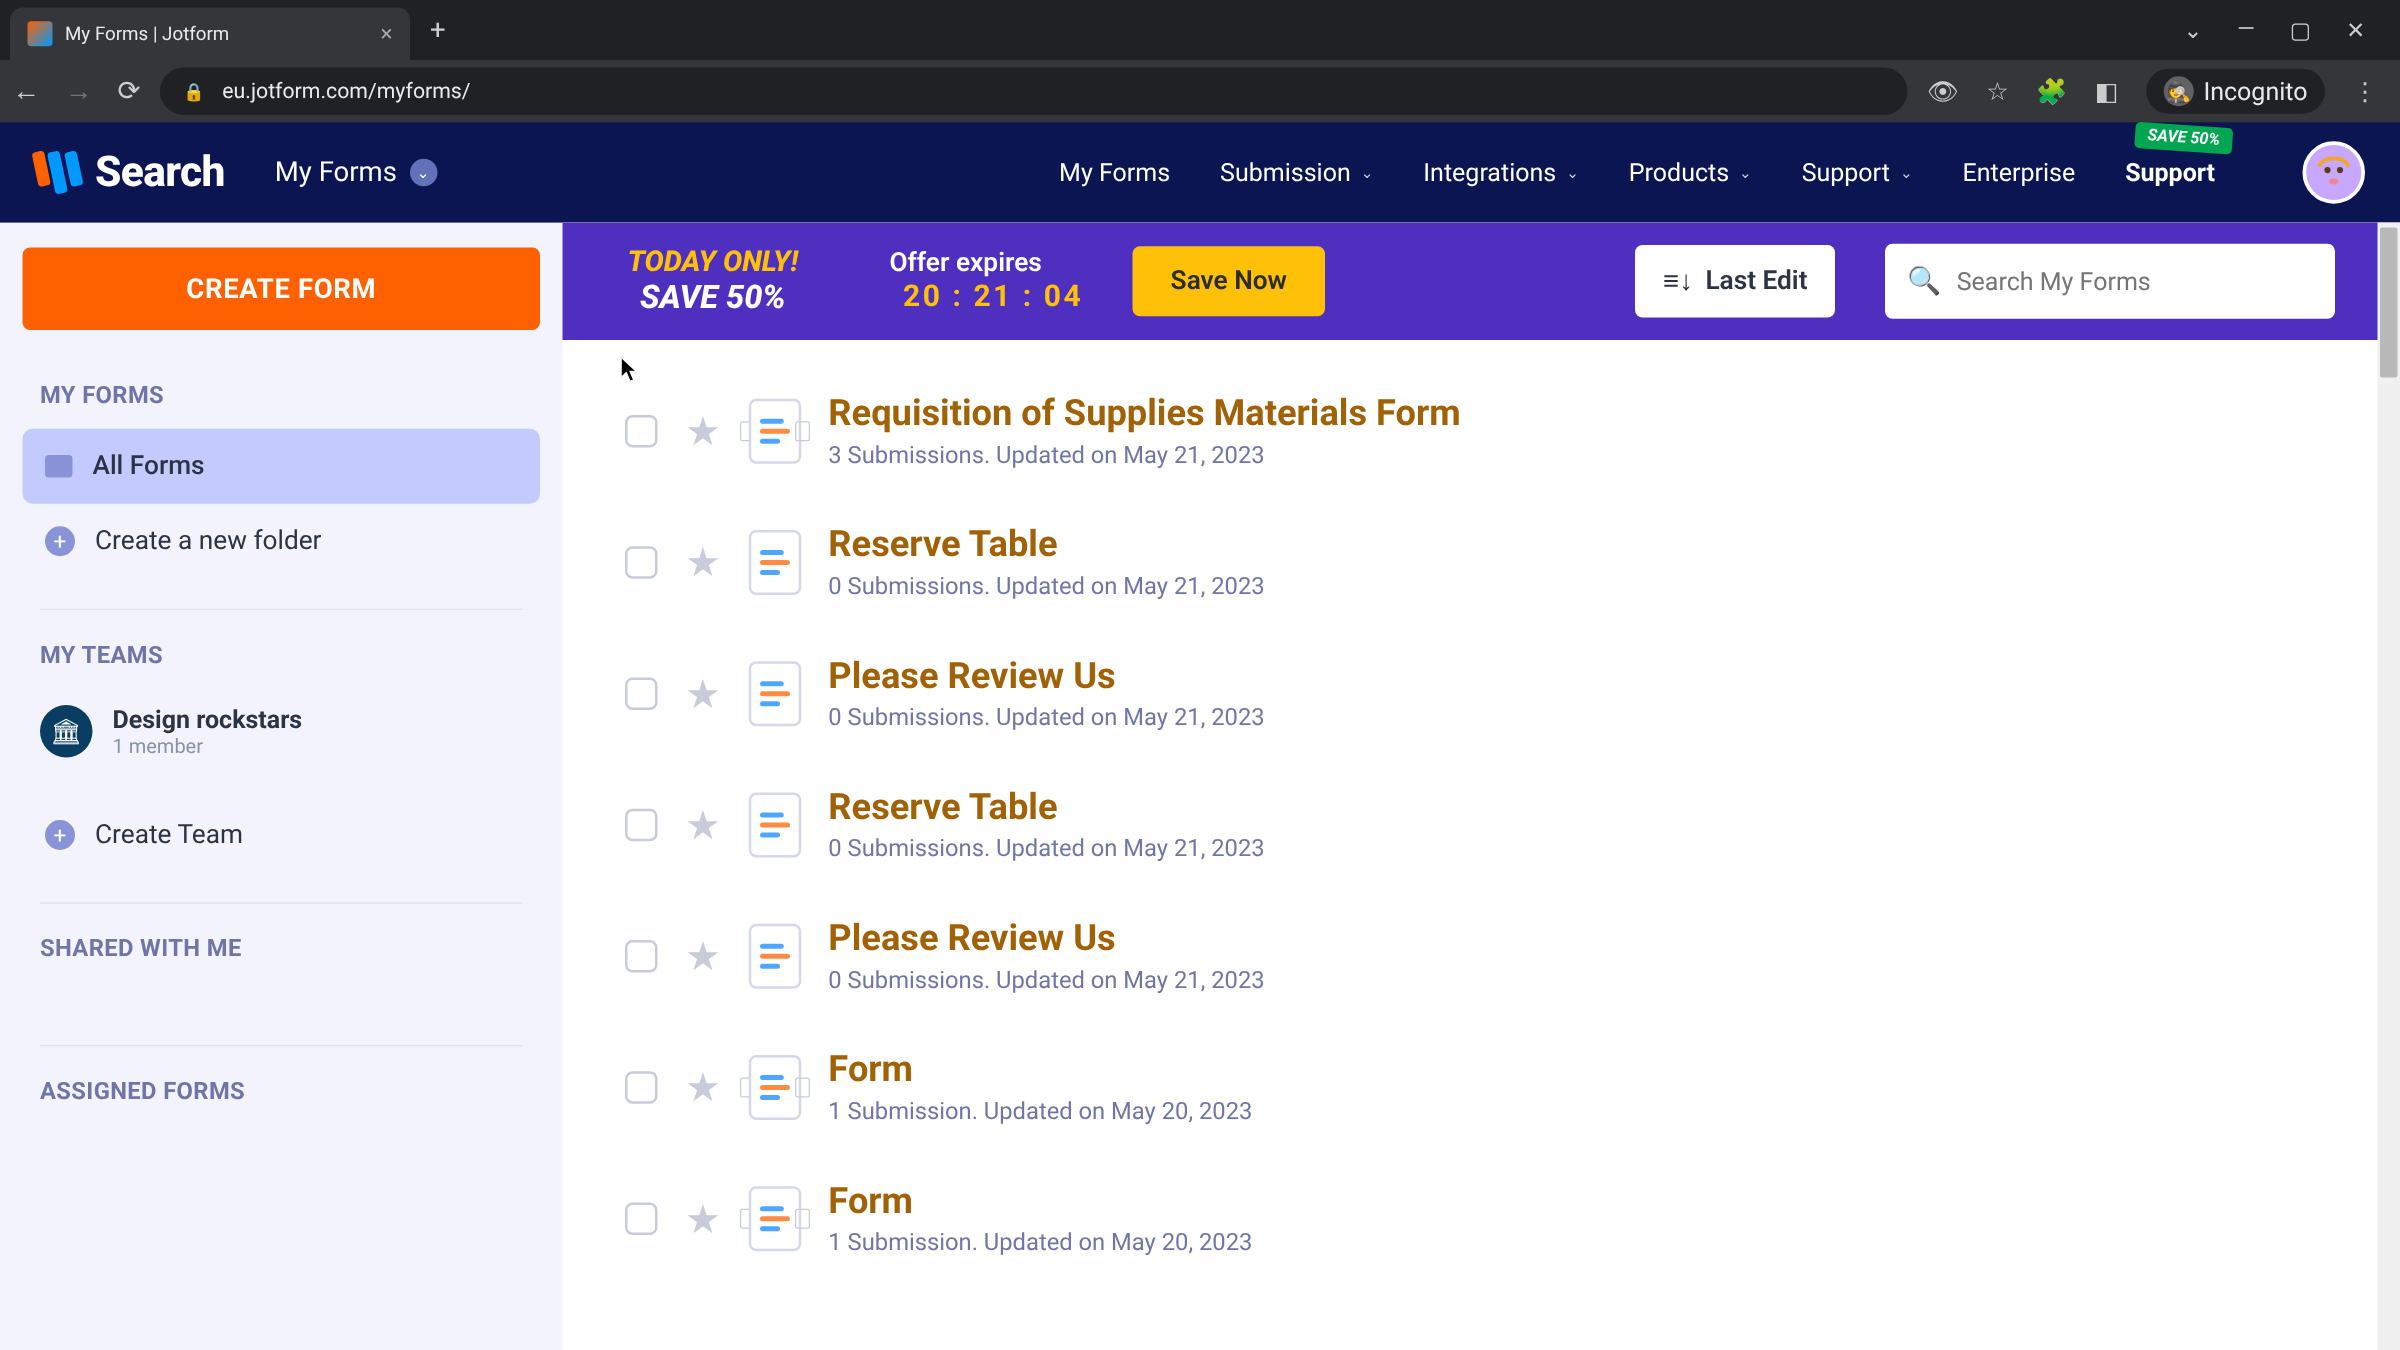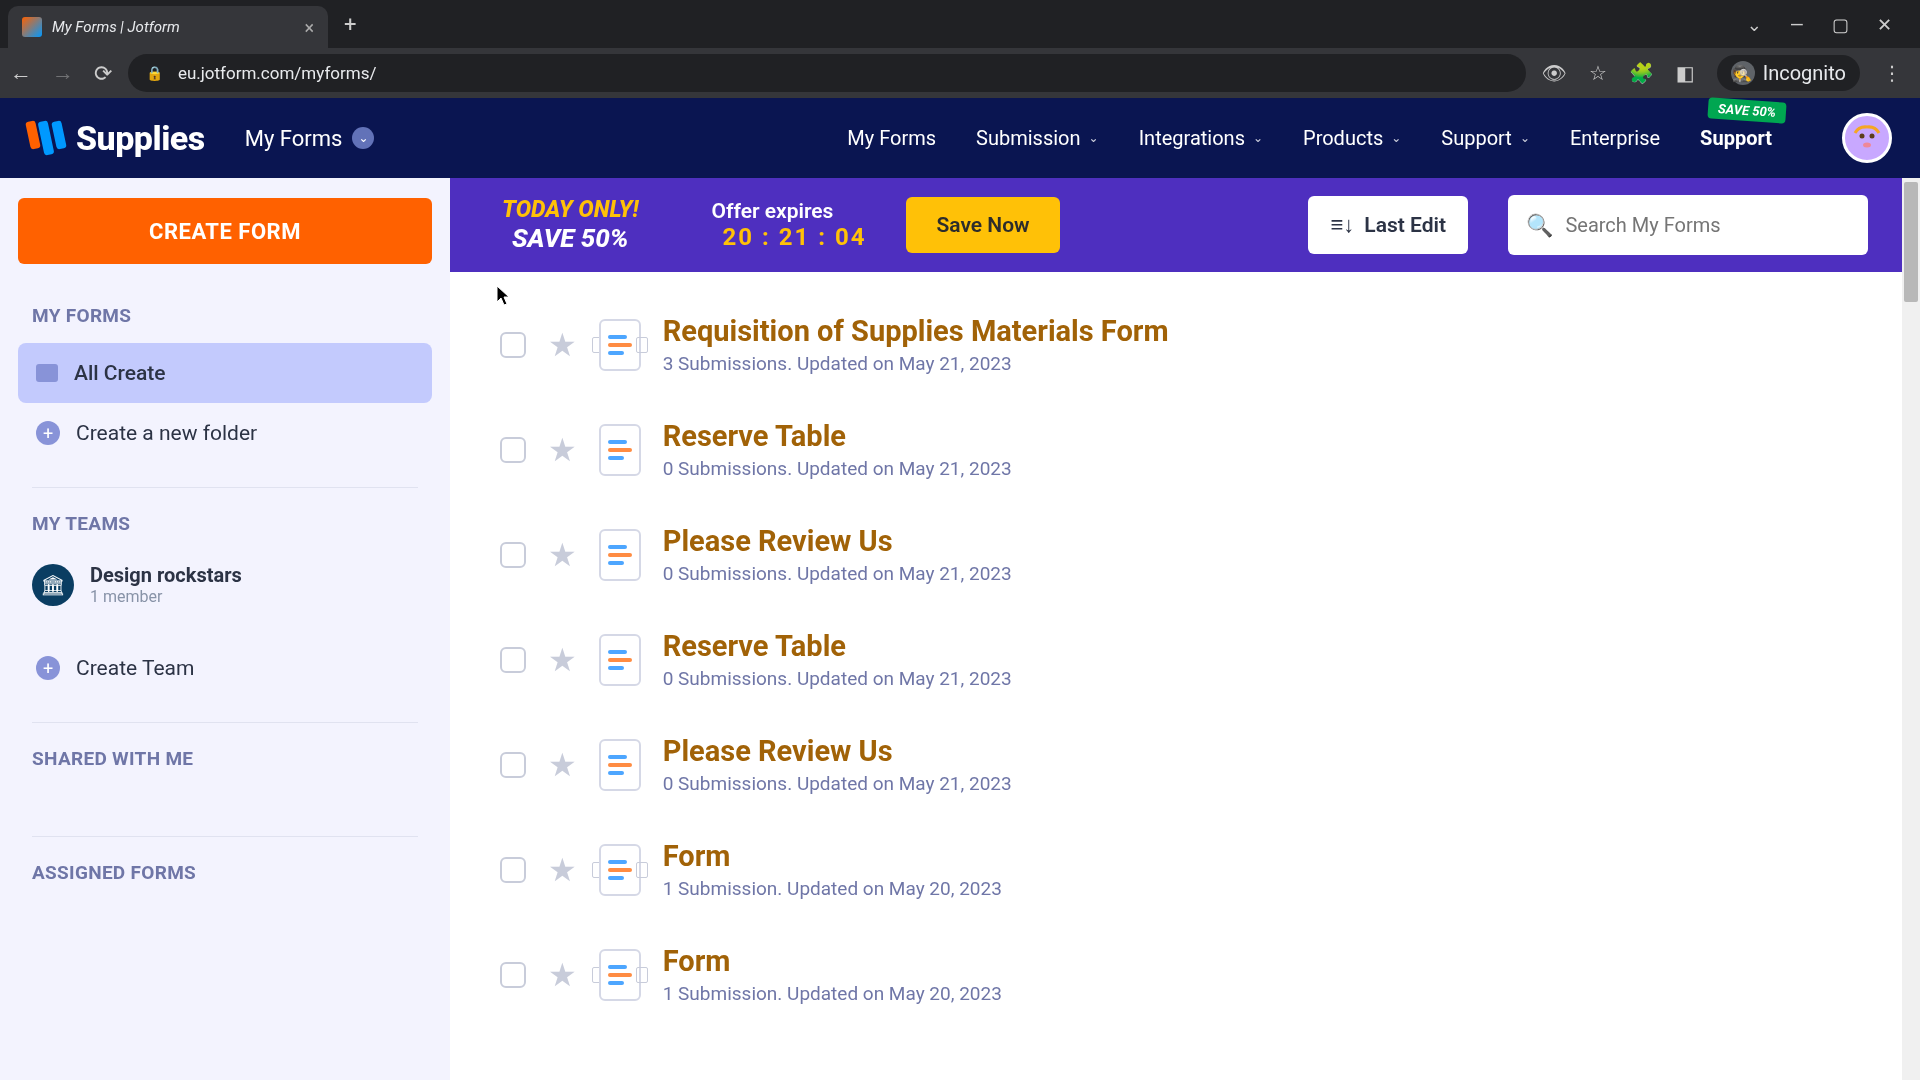--- a/index.html
+++ b/index.html
@@ -3,21 +3,21 @@
   <meta charset="utf-8">
   <style>
     * { margin: 0; padding: 0; box-sizing: border-box; font-family: -apple-system, BlinkMacSystemFont, "Segoe UI", Roboto, sans-serif; }
     body { width: 1920px; height: 1080px; overflow: hidden; background: #1f1f1f; }
 
     
     .browser-chrome { background: #202124; }
     .tab-bar { display: flex; align-items: center; height: 48px; padding: 0 8px; gap: 8px; }
     .tab { display: flex; align-items: center; gap: 10px; background: #35363a; border-radius: 10px 10px 0 0; padding: 0 14px; height: 42px; width: 320px; color: #e8eaed; font-size: 15px; margin-top: 6px; }
     .tab-favicon { width: 20px; height: 20px; background: linear-gradient(135deg,#ff6100,#0099ff); border-radius: 3px; }
-    .tab-title { flex: 1; white-space: nowrap; overflow: hidden; text-overflow: ellipsis; font-style: italic; }
+    .tab-title { flex: 1; white-space: nowrap; overflow: hidden; text-overflow: ellipsis; }
     .tab-close { color: #aaa; font-size: 18px; cursor: pointer; }
     .new-tab { color: #ccc; font-size: 22px; padding: 0 8px; cursor: pointer; }
     .window-controls { margin-left: auto; display: flex; gap: 28px; color: #ccc; padding-right: 20px; }
     .window-controls span { cursor: pointer; font-size: 18px; }
 
     .addr-bar { display: flex; align-items: center; height: 50px; padding: 0 10px; gap: 16px; background: #35363a; }
     .nav-btns { display: flex; gap: 20px; align-items: center; color: #ccc; }
     .nav-btns span { font-size: 22px; cursor: pointer; }
     .nav-btns .disabled { opacity: 0.4; }
     .url-field { flex: 1; background: #202124; border-radius: 24px; height: 38px; display: flex; align-items: center; padding: 0 18px; color: #e8eaed; font-size: 17px; gap: 14px; }
@@ -144,21 +144,21 @@
   </div>
 </div>
 
 <div class="app-header">
   <div class="logo">
     <div class="logo-mark">
       <div class="logo-bar lb1"></div>
         <div class="logo-bar lb2"></div>
         <div class="logo-bar lb3"></div>
     </div>
-    <span class="logo-text">Supplies</span>
+    <span class="logo-text">Search</span>
   </div>
   <div class="header-dropdown">
     <span>My Forms</span>
     <div class="hd-chevron">⌄</div>
   </div>
   <div class="nav-links">
     <div class="nav-link">
         <span>My Forms</span>
       </div>
     <div class="nav-link">
@@ -198,21 +198,21 @@
 </div>
 
 <div class="content">
   <div class="sidebar">
     <button class="create-btn">CREATE FORM</button>
 
     <div class="side-section">
       <div class="side-header">MY FORMS</div>
       <div class="side-item active">
         <div class="folder-icon"></div>
-        <span>All Create</span>
+        <span>All Forms</span>
       </div>
       <div class="side-item">
         <div class="plus-circle">+</div>
         <span>Create a new folder</span>
       </div>
     </div>
 
     <div class="divider"></div>
 
     <div>

